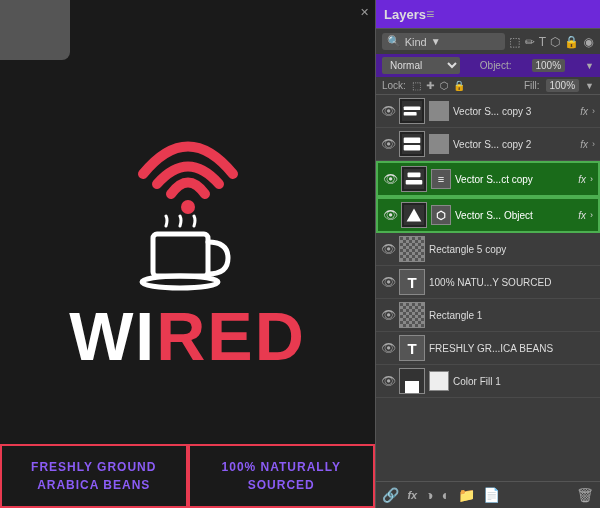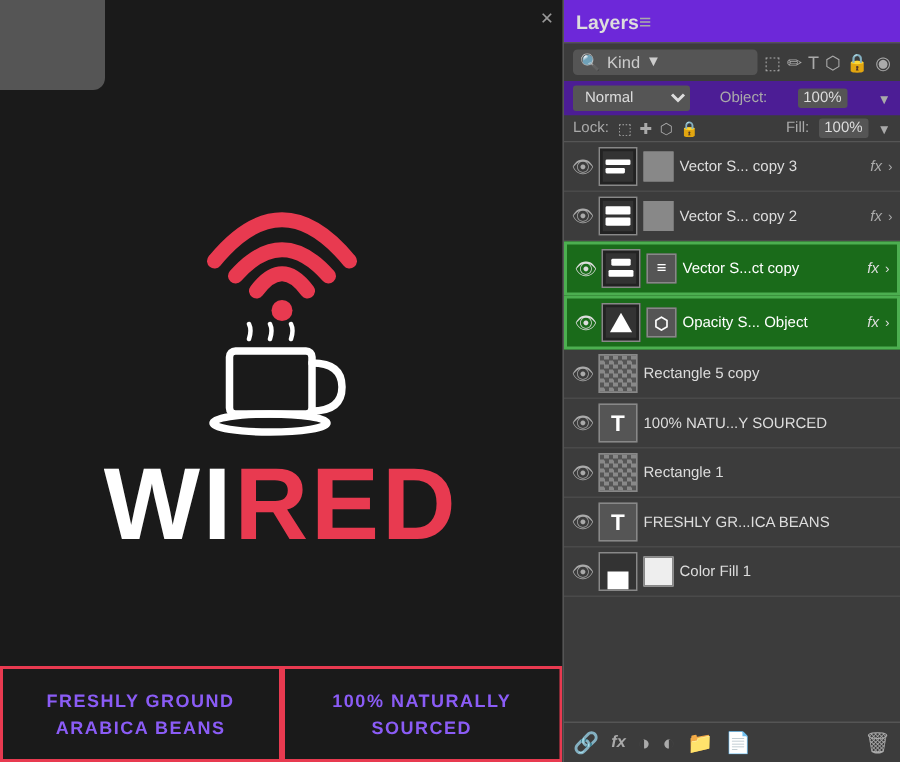--- a/index.html
+++ b/index.html
@@ -472,21 +472,21 @@
       <span class="eye-icon" style="color:#ddd;">👁</span>
       <div class="thumb-box dark" style="background:#222;">
         <svg width="26" height="26" viewBox="0 0 26 26">
             <rect x="2" y="2" width="22" height="22" fill="#333"></rect>
             <path d="M5 20 L13 6 L21 20 Z" fill="#fff"></path>
           </svg>
       </div>
       <div class="thumb-box" style="background:#555; width:20px; height:20px; display:flex; align-items:center; justify-content:center;">
         <span style="color:#fff; font-size:11px; font-weight:bold;">⬡</span>
       </div>
-      <span class="layer-name" style="color:#fff;">Opacity S... Object</span>
+      <span class="layer-name" style="color:#fff;">Vector S... Object</span>
       <span class="fx-label" style="color:#ddd;">fx</span>
       <span class="fx-chevron" style="color:#ddd;">›</span>
     </div>
 
     <div class="layer-item">
       <span class="eye-icon">👁</span>
       <div class="thumb-box checker">
       </div>
       <span class="layer-name">Rectangle 5 copy</span>
     </div>

